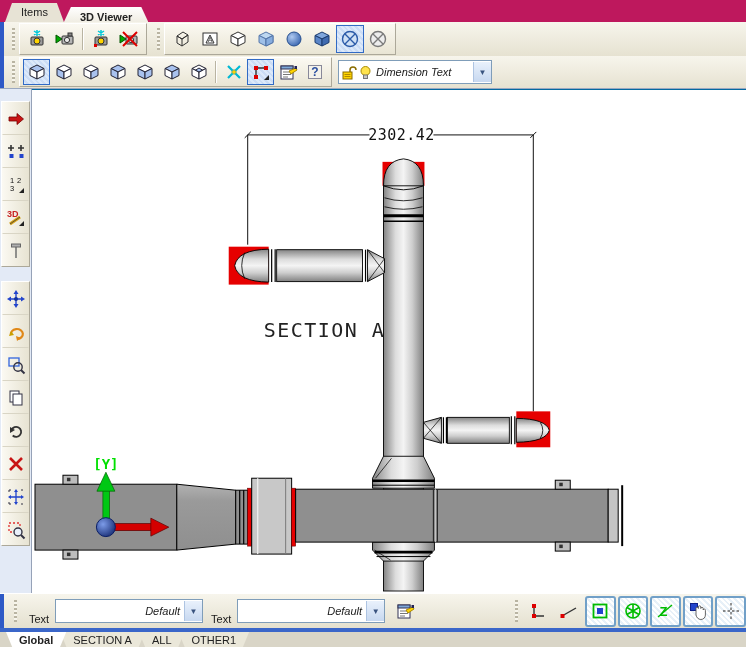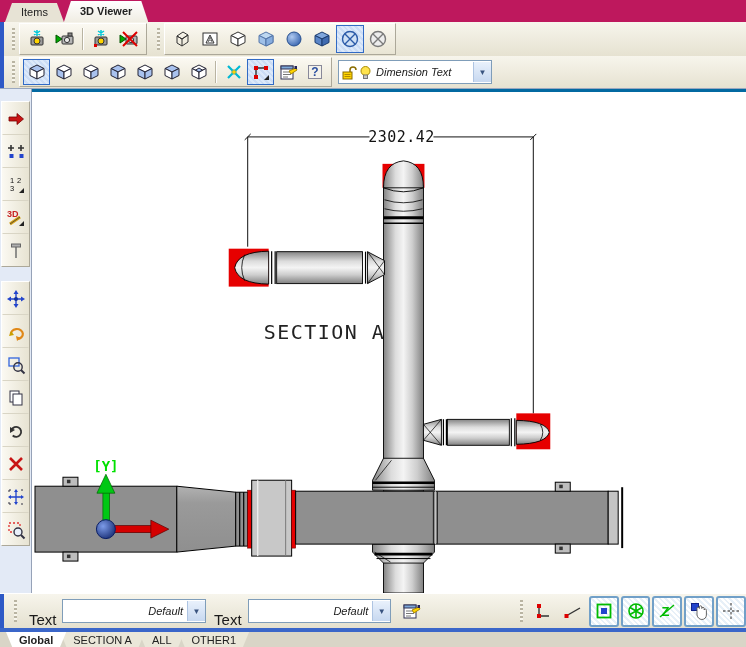--- a/index.html
+++ b/index.html
@@ -3,21 +3,21 @@
 <meta charset="utf-8">
 <style>
   html,body{margin:0;padding:0;background:#cfd8ea;}
   .app{position:relative;width:746px;height:647px;background:#ECE9D8;overflow:hidden;
        font-family:"Liberation Sans",sans-serif;font-size:11px;color:#1a1a1a;}
 
   
   .toptabs{height:22px;background:#be185d;display:flex;align-items:flex-end;padding-left:5px;}
   .ttab{clip-path:polygon(7px 0,calc(100% - 7px) 0,100% 100%,0 100%);
         padding:0 16px;height:19px;line-height:19px;background:#E7E3D5;color:#222;cursor:pointer;}
-  .ttab.active{height:21px;line-height:21px;background:linear-gradient(#ffffff,#F0EDE3);
+  .ttab.active{height:15px;line-height:21px;background:linear-gradient(#ffffff,#F0EDE3);
         font-weight:bold;}
 
   
   .tbrow{position:relative;display:flex;align-items:center;background:linear-gradient(#F7F5EC,#E6E2D1);
          padding-left:8px;}
   .tbrow1{height:34px;}
   .tbrow2{height:32px;border-bottom:1px solid #9aa8c0;}
   .blue-edge{position:absolute;left:0;top:0;width:4px;height:100%;background:#2E59C6;}
   .grip{width:3px;height:22px;margin:0 4px;
         background:repeating-linear-gradient(to bottom,#b9b4a2 0 2px,#f7f5ec 2px 4px);}
@@ -42,26 +42,26 @@
 
   
   .main{display:flex;height:504px;background:#fff;}
   .leftcol{width:31px;background:#E3EAF6;display:flex;flex-direction:column;align-items:center;
            border-right:1px solid #96A2B8;}
   .lbox{width:27px;background:linear-gradient(90deg,#FBF9F2,#E7E3D2);
         border:1px solid #fff;border-right-color:#ACA899;border-bottom-color:#ACA899;
         display:flex;flex-direction:column;align-items:center;}
   .lbox .tb{width:25px;height:31px;border-bottom:1px solid #D9D5C5;}
   .lbox .tb:last-child{border-bottom:none;}
-  .viewport{flex:1;background:#fff;border-top:3px solid #0369a1;position:relative;}
+  .viewport{flex:1;background:#fff;border-top:1px solid #0369a1;position:relative;}
 
   
   .botbar{position:relative;height:34px;display:flex;align-items:center;
           background:linear-gradient(#F7F5EC,#E4E0CF);padding-left:10px;border-top:1px solid #fff;}
-  .blabel{margin:16px 6px 0 8px;font-size:15px;}
+  .blabel{margin:16px 6px 0 8px;font-size:11px;}
   .botbar .combo{width:148px;text-align:right;}
   .bigtb{width:27px;height:27px;display:flex;align-items:center;justify-content:center;
          border:1px solid transparent;margin-left:2px;cursor:pointer;}
   .bigtb.on{border:2px solid #71A0C8;border-radius:3px;
          background:repeating-linear-gradient(45deg,#ffffff 0 2px,#E7F0F8 2px 4px);}
 
   .bluestrip{height:4px;background:#3A66C9;}
 
   
   .sheetbar{height:17px;background:#D9D5C7;display:flex;align-items:stretch;padding-left:12px;}

